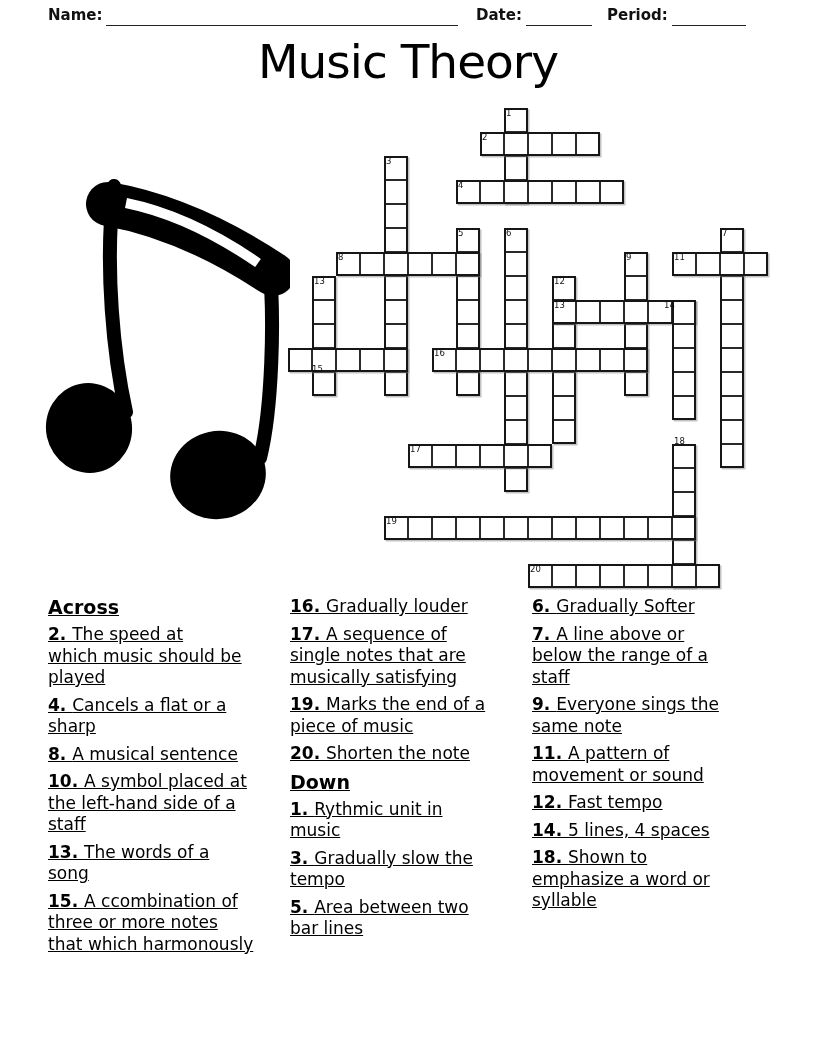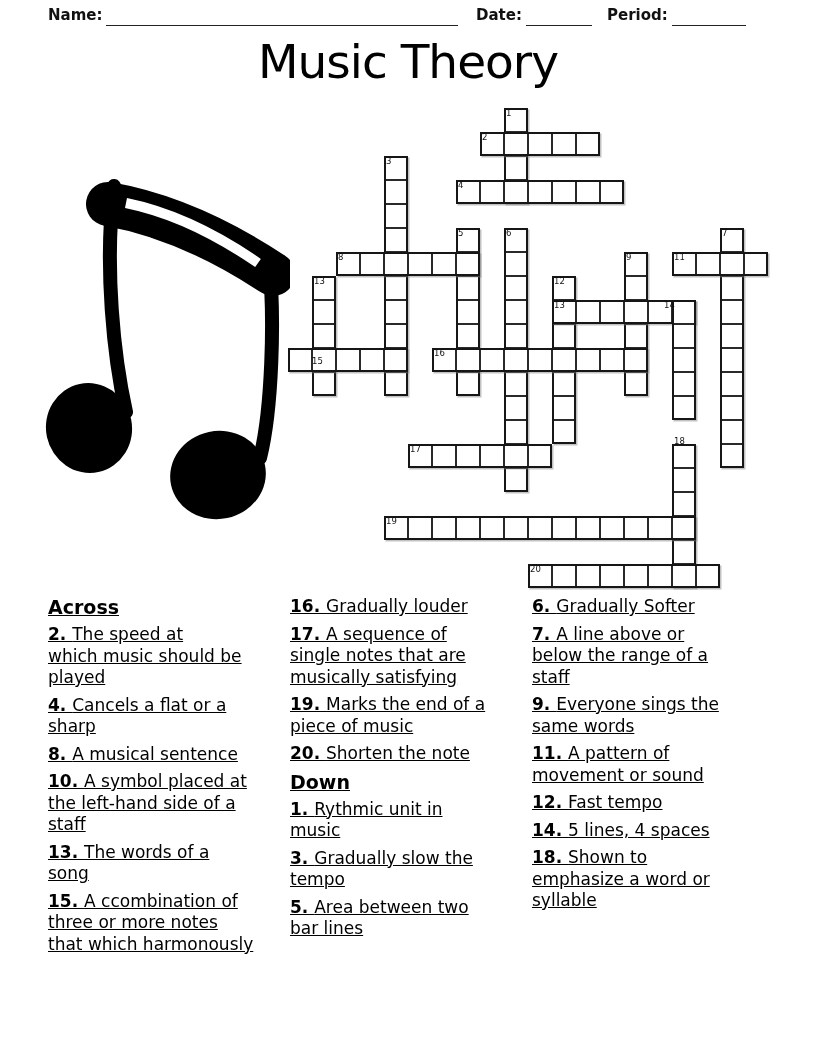--- a/index.html
+++ b/index.html
@@ -187,21 +187,21 @@
       <div class="cell" style="left: 384px; top: 264px;"></div>
       <div class="cell" style="left: 384px; top: 288px;"></div>
       <div class="word-outline" style="left: 384px; top: 192px; width: 24px; height: 120px;"></div>
       <span class="cellnum" style="left: 374px; top: 192px;">14</span>
       <div class="cell" style="left: 0px; top: 240px;"></div>
       <div class="cell" style="left: 24px; top: 240px;"></div>
       <div class="cell" style="left: 48px; top: 240px;"></div>
       <div class="cell" style="left: 72px; top: 240px;"></div>
       <div class="cell" style="left: 96px; top: 240px;"></div>
       <div class="word-outline" style="left: 0px; top: 240px; width: 120px; height: 24px;"></div>
-      <span class="cellnum" style="left: 0px; top: 248px; padding-left: 24px;">15</span>
+      <span class="cellnum" style="left: 0px; top: 256px; padding-left: 24px;">15</span>
       <div class="cell" style="left: 144px; top: 240px;"></div>
       <div class="cell" style="left: 168px; top: 240px;"></div>
       <div class="cell" style="left: 192px; top: 240px;"></div>
       <div class="cell" style="left: 216px; top: 240px;"></div>
       <div class="cell" style="left: 240px; top: 240px;"></div>
       <div class="cell" style="left: 264px; top: 240px;"></div>
       <div class="cell" style="left: 288px; top: 240px;"></div>
       <div class="cell" style="left: 312px; top: 240px;"></div>
       <div class="cell" style="left: 336px; top: 240px;"></div>
       <div class="word-outline" style="left: 144px; top: 240px; width: 216px; height: 24px;"></div>
@@ -312,21 +312,21 @@
       <div class="clue">
         <div><b>6. </b>Gradually Softer</div>
       </div>
       <div class="clue">
         <div><b>7. </b>A line above or</div>
         <div>below the range of a</div>
         <div>staff</div>
       </div>
       <div class="clue">
         <div><b>9. </b>Everyone sings the</div>
-        <div>same words</div>
+        <div>same note</div>
       </div>
       <div class="clue">
         <div><b>11. </b>A pattern of</div>
         <div>movement or sound</div>
       </div>
       <div class="clue">
         <div><b>12. </b>Fast tempo</div>
       </div>
       <div class="clue">
         <div><b>14. </b>5 lines, 4 spaces</div>

